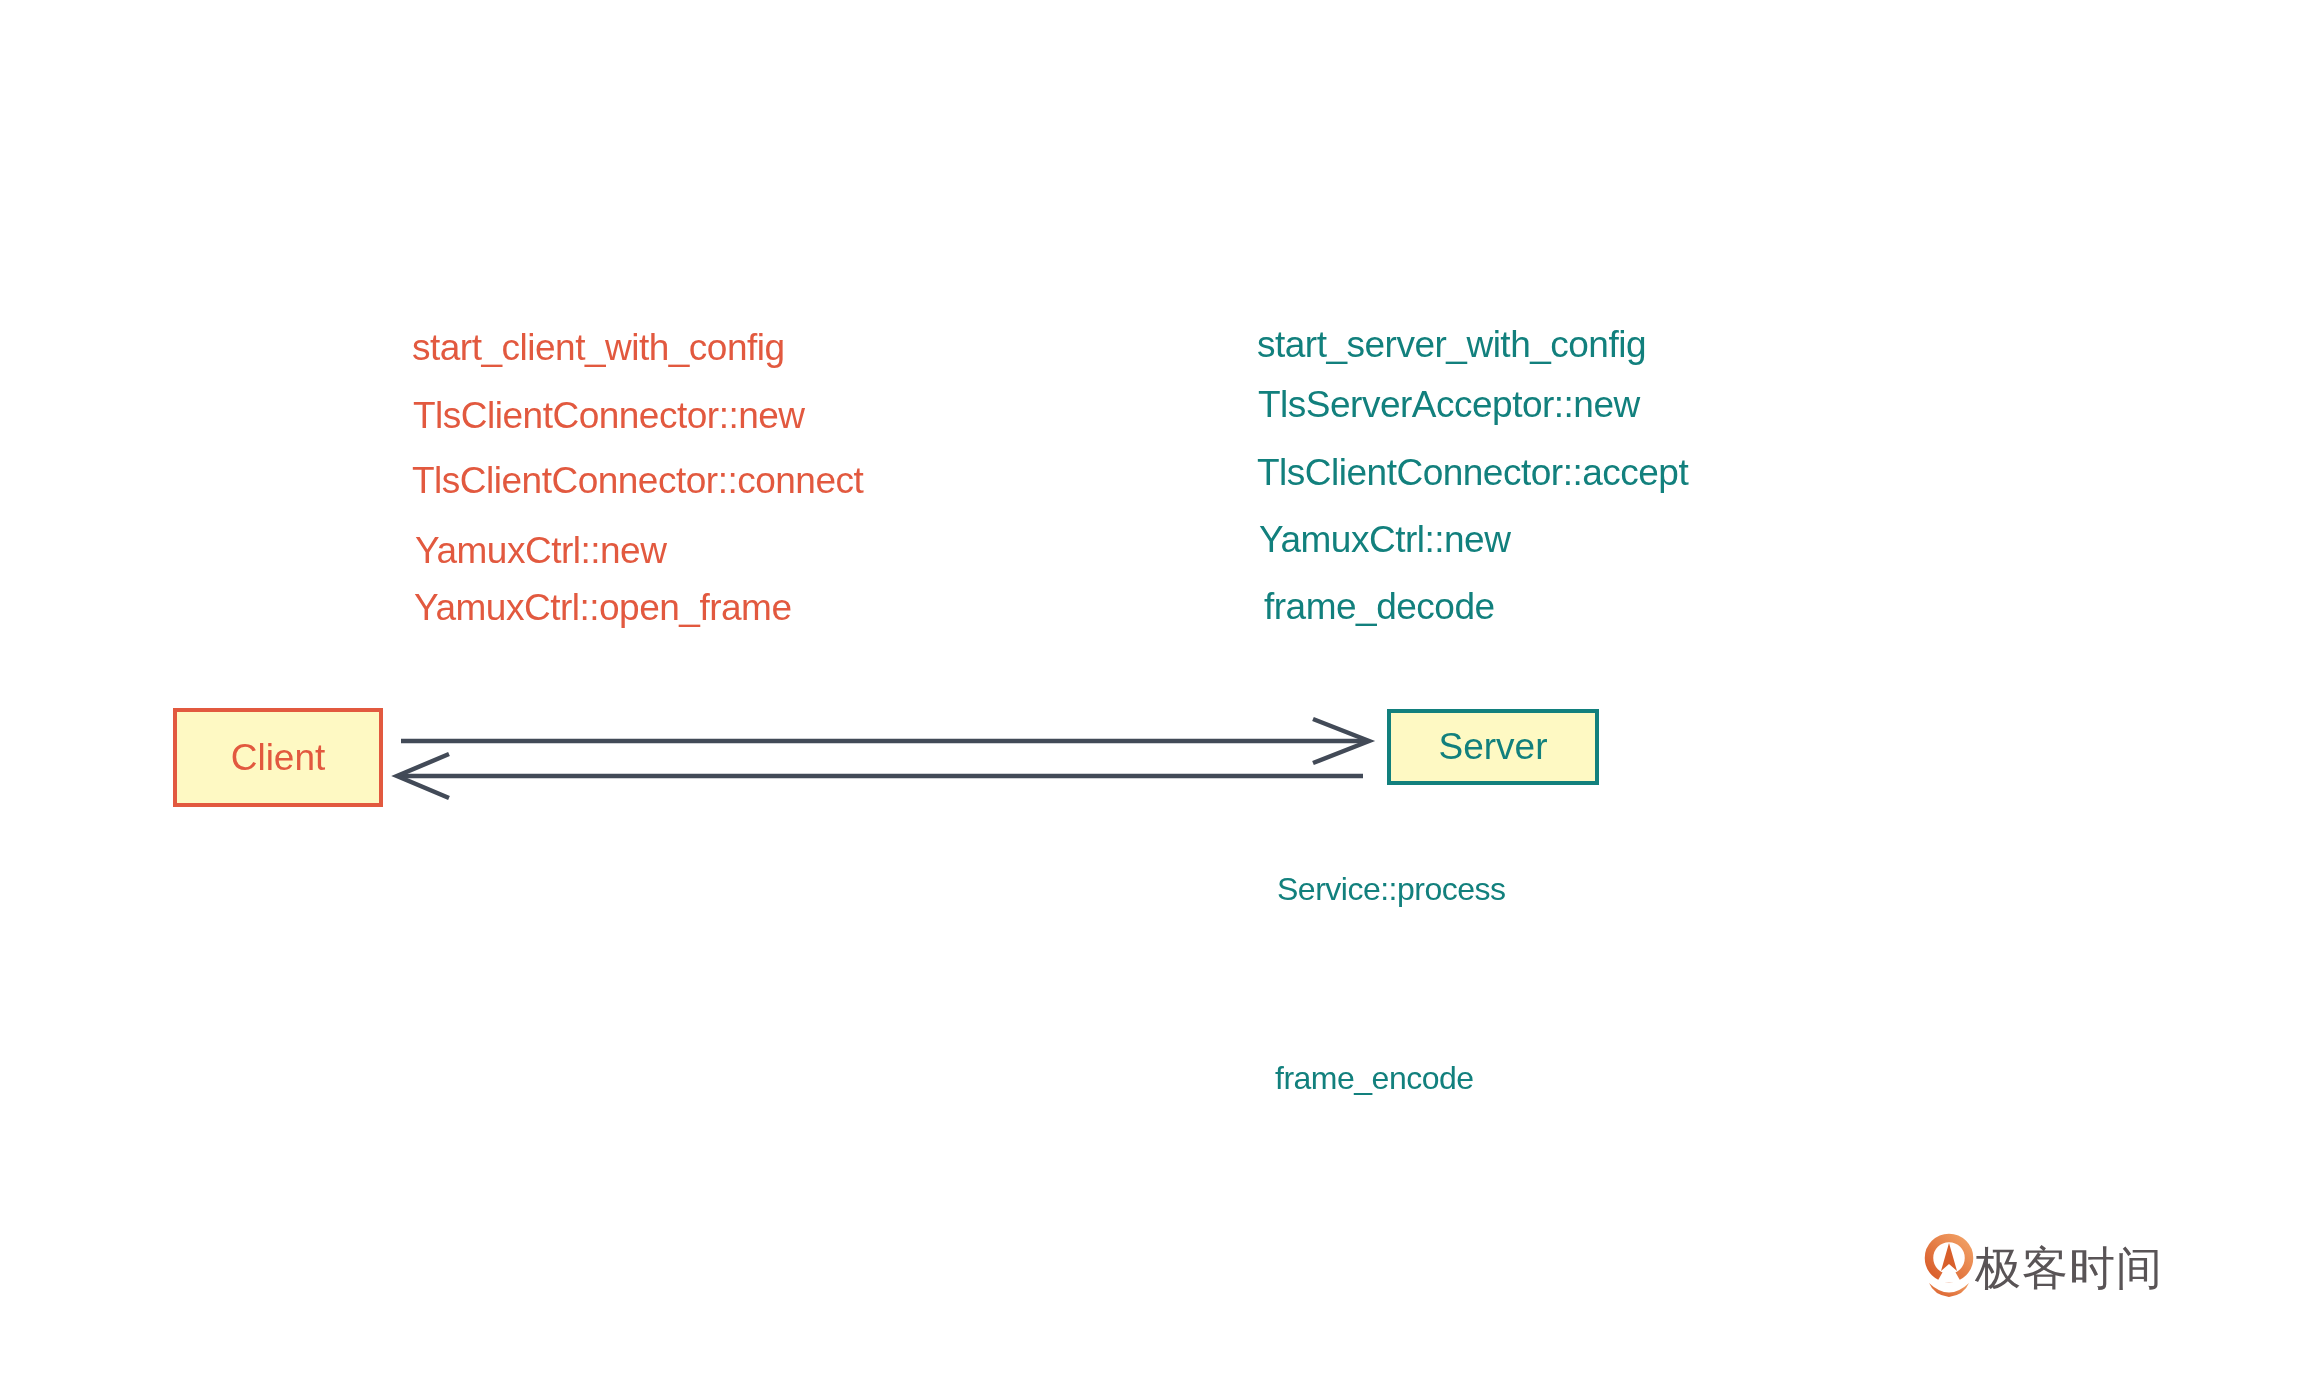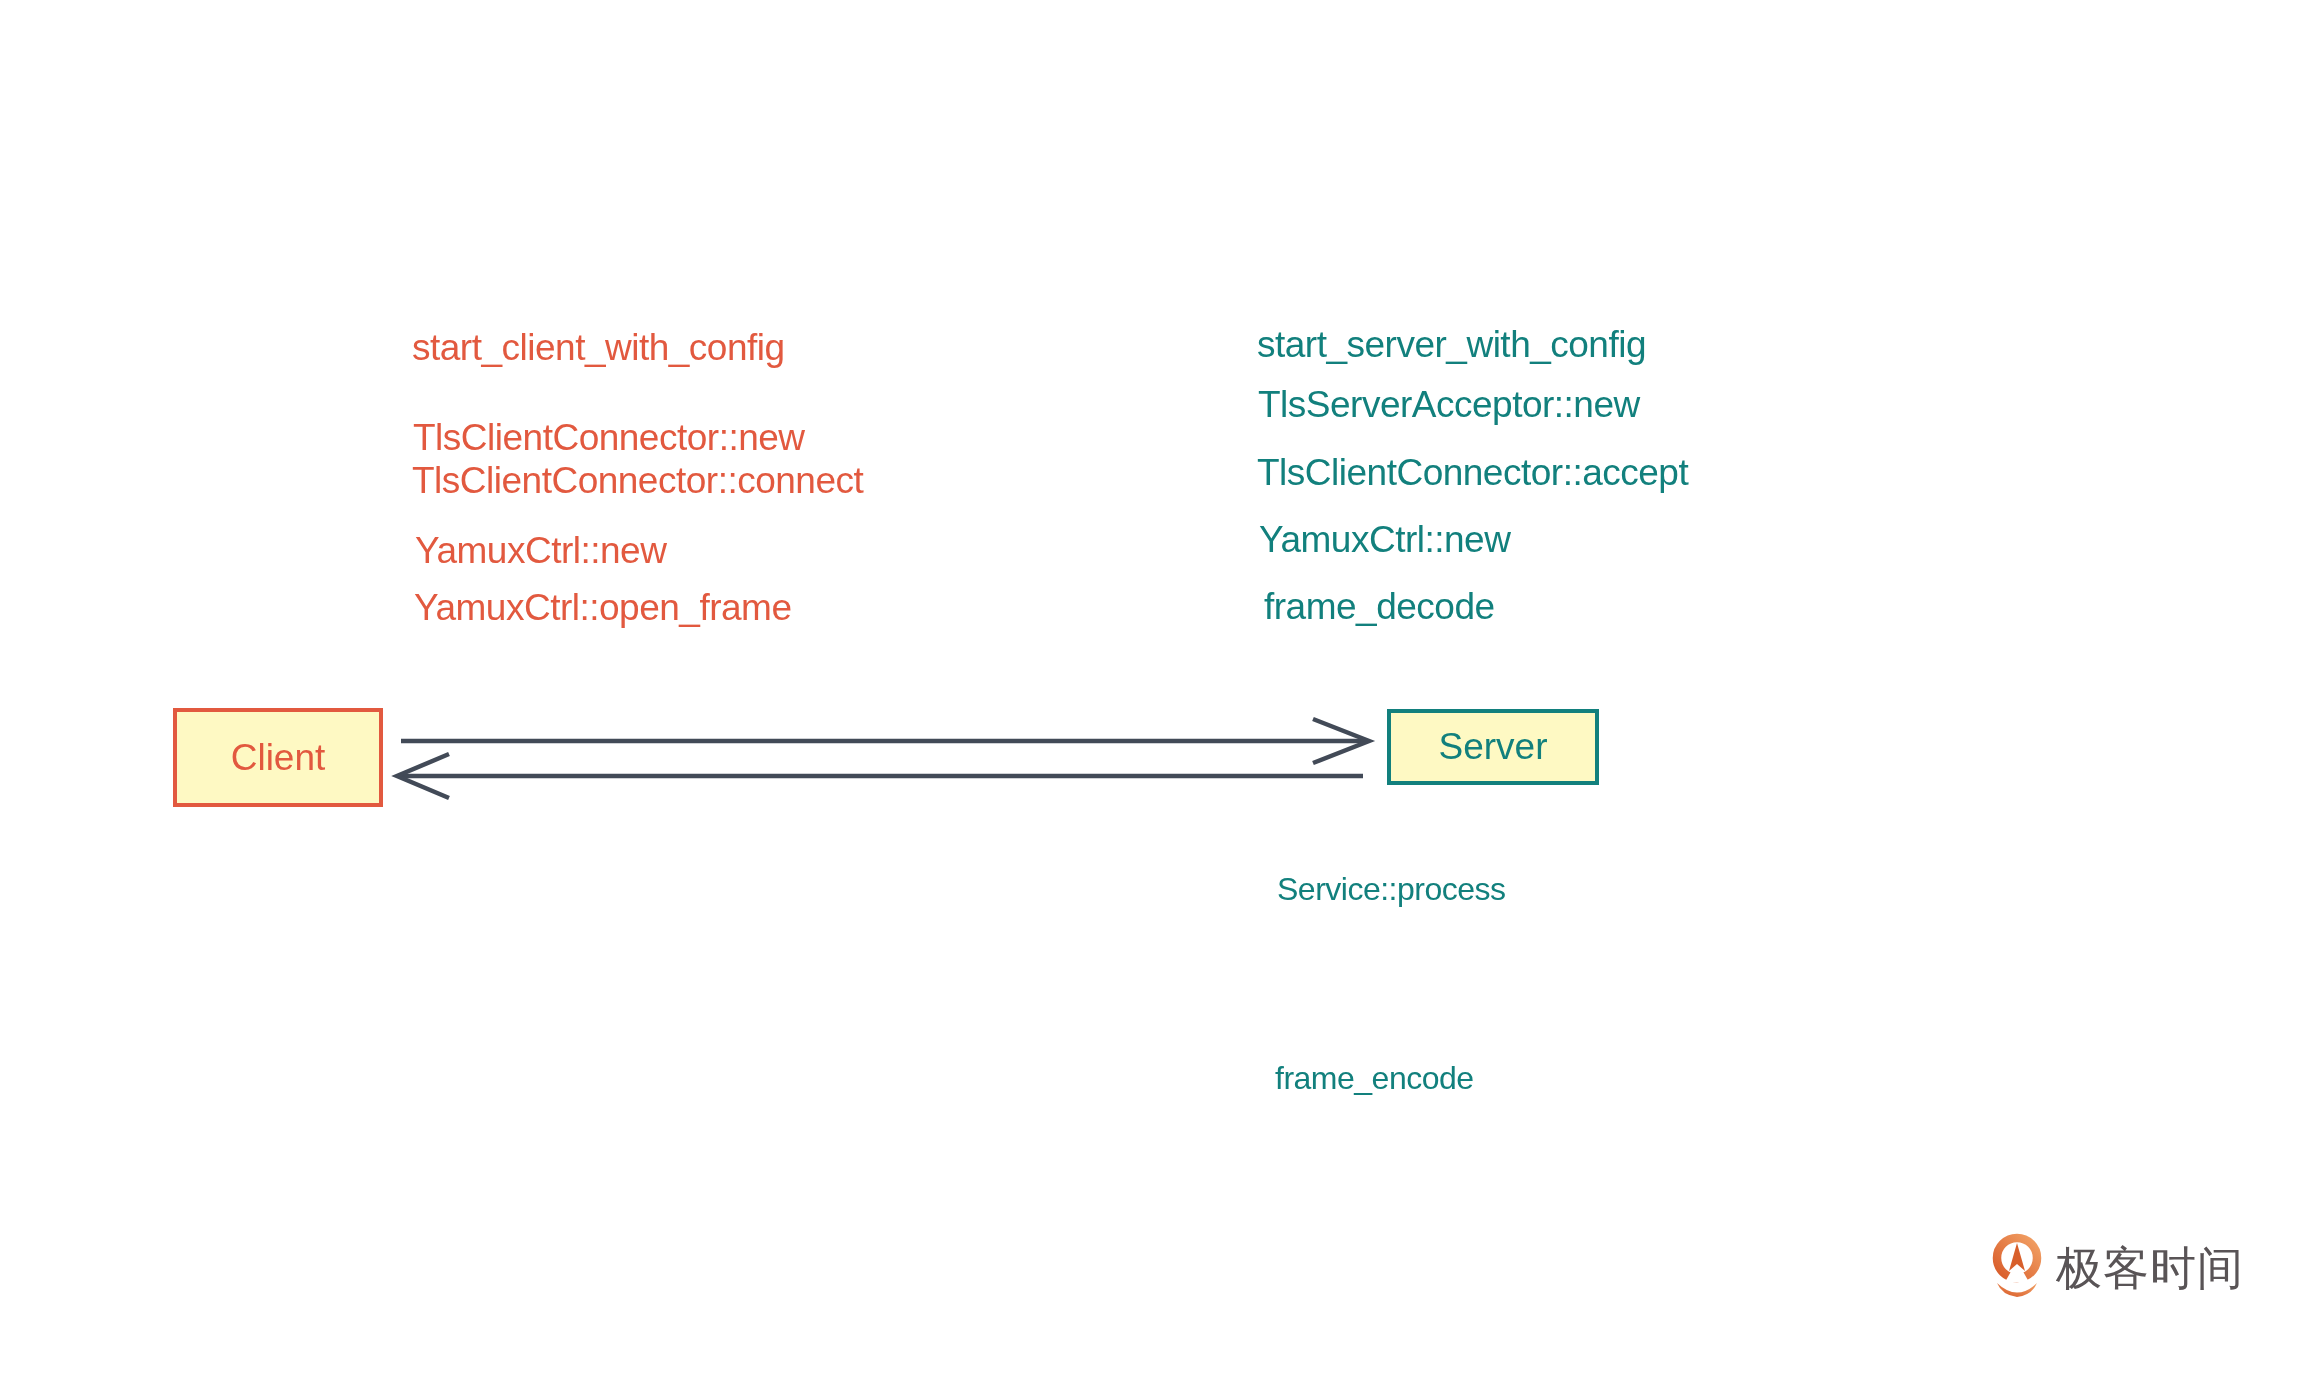--- a/index.html
+++ b/index.html
@@ -49,41 +49,40 @@
 
   .arrow-layer {
     position: absolute;
     left: 0; top: 0;
     width: 2312px; height: 1379px;
     pointer-events: none;
   }
 
   .logo {
     position: absolute;
-    left: 1991px; top: 1231px;
+    left: 1923px; top: 1231px;
     display: flex;
     align-items: center;
-    gap: 13px;
     justify-content: flex-end;
   }
   .logo-text {
     font-size: 46px;
     color: #595456;
     letter-spacing: 1px;
     line-height: 1;
     padding-top: 4px;
   }
 </style>
 </head>
 <body>
 
 <div class="canvas">
 
   <div class="t orange" style="left:412px; top:347px">start_client_with_config</div>
-  <div class="t orange" style="left:413px; top:437px">TlsClientConnector::new</div>
+  <div class="t orange" style="left:413px; top:415px">TlsClientConnector::new</div>
   <div class="t orange" style="left:412px; top:480px">TlsClientConnector::connect</div>
   <div class="t orange" style="left:415px; top:550px">YamuxCtrl::new</div>
   <div class="t orange" style="left:414px; top:607px">YamuxCtrl::open_frame</div>
 
   <div class="t teal" style="left:1225px; top:344px">start_server_with_config</div>
   <div class="t teal" style="left:1226px; top:404px">TlsServerAcceptor::new</div>
   <div class="t teal" style="left:1225px; top:472px">TlsClientConnector::accept</div>
   <div class="t teal" style="left:1227px; top:539px">YamuxCtrl::new</div>
   <div class="t teal" style="left:1232px; top:606px">frame_decode</div>
 

